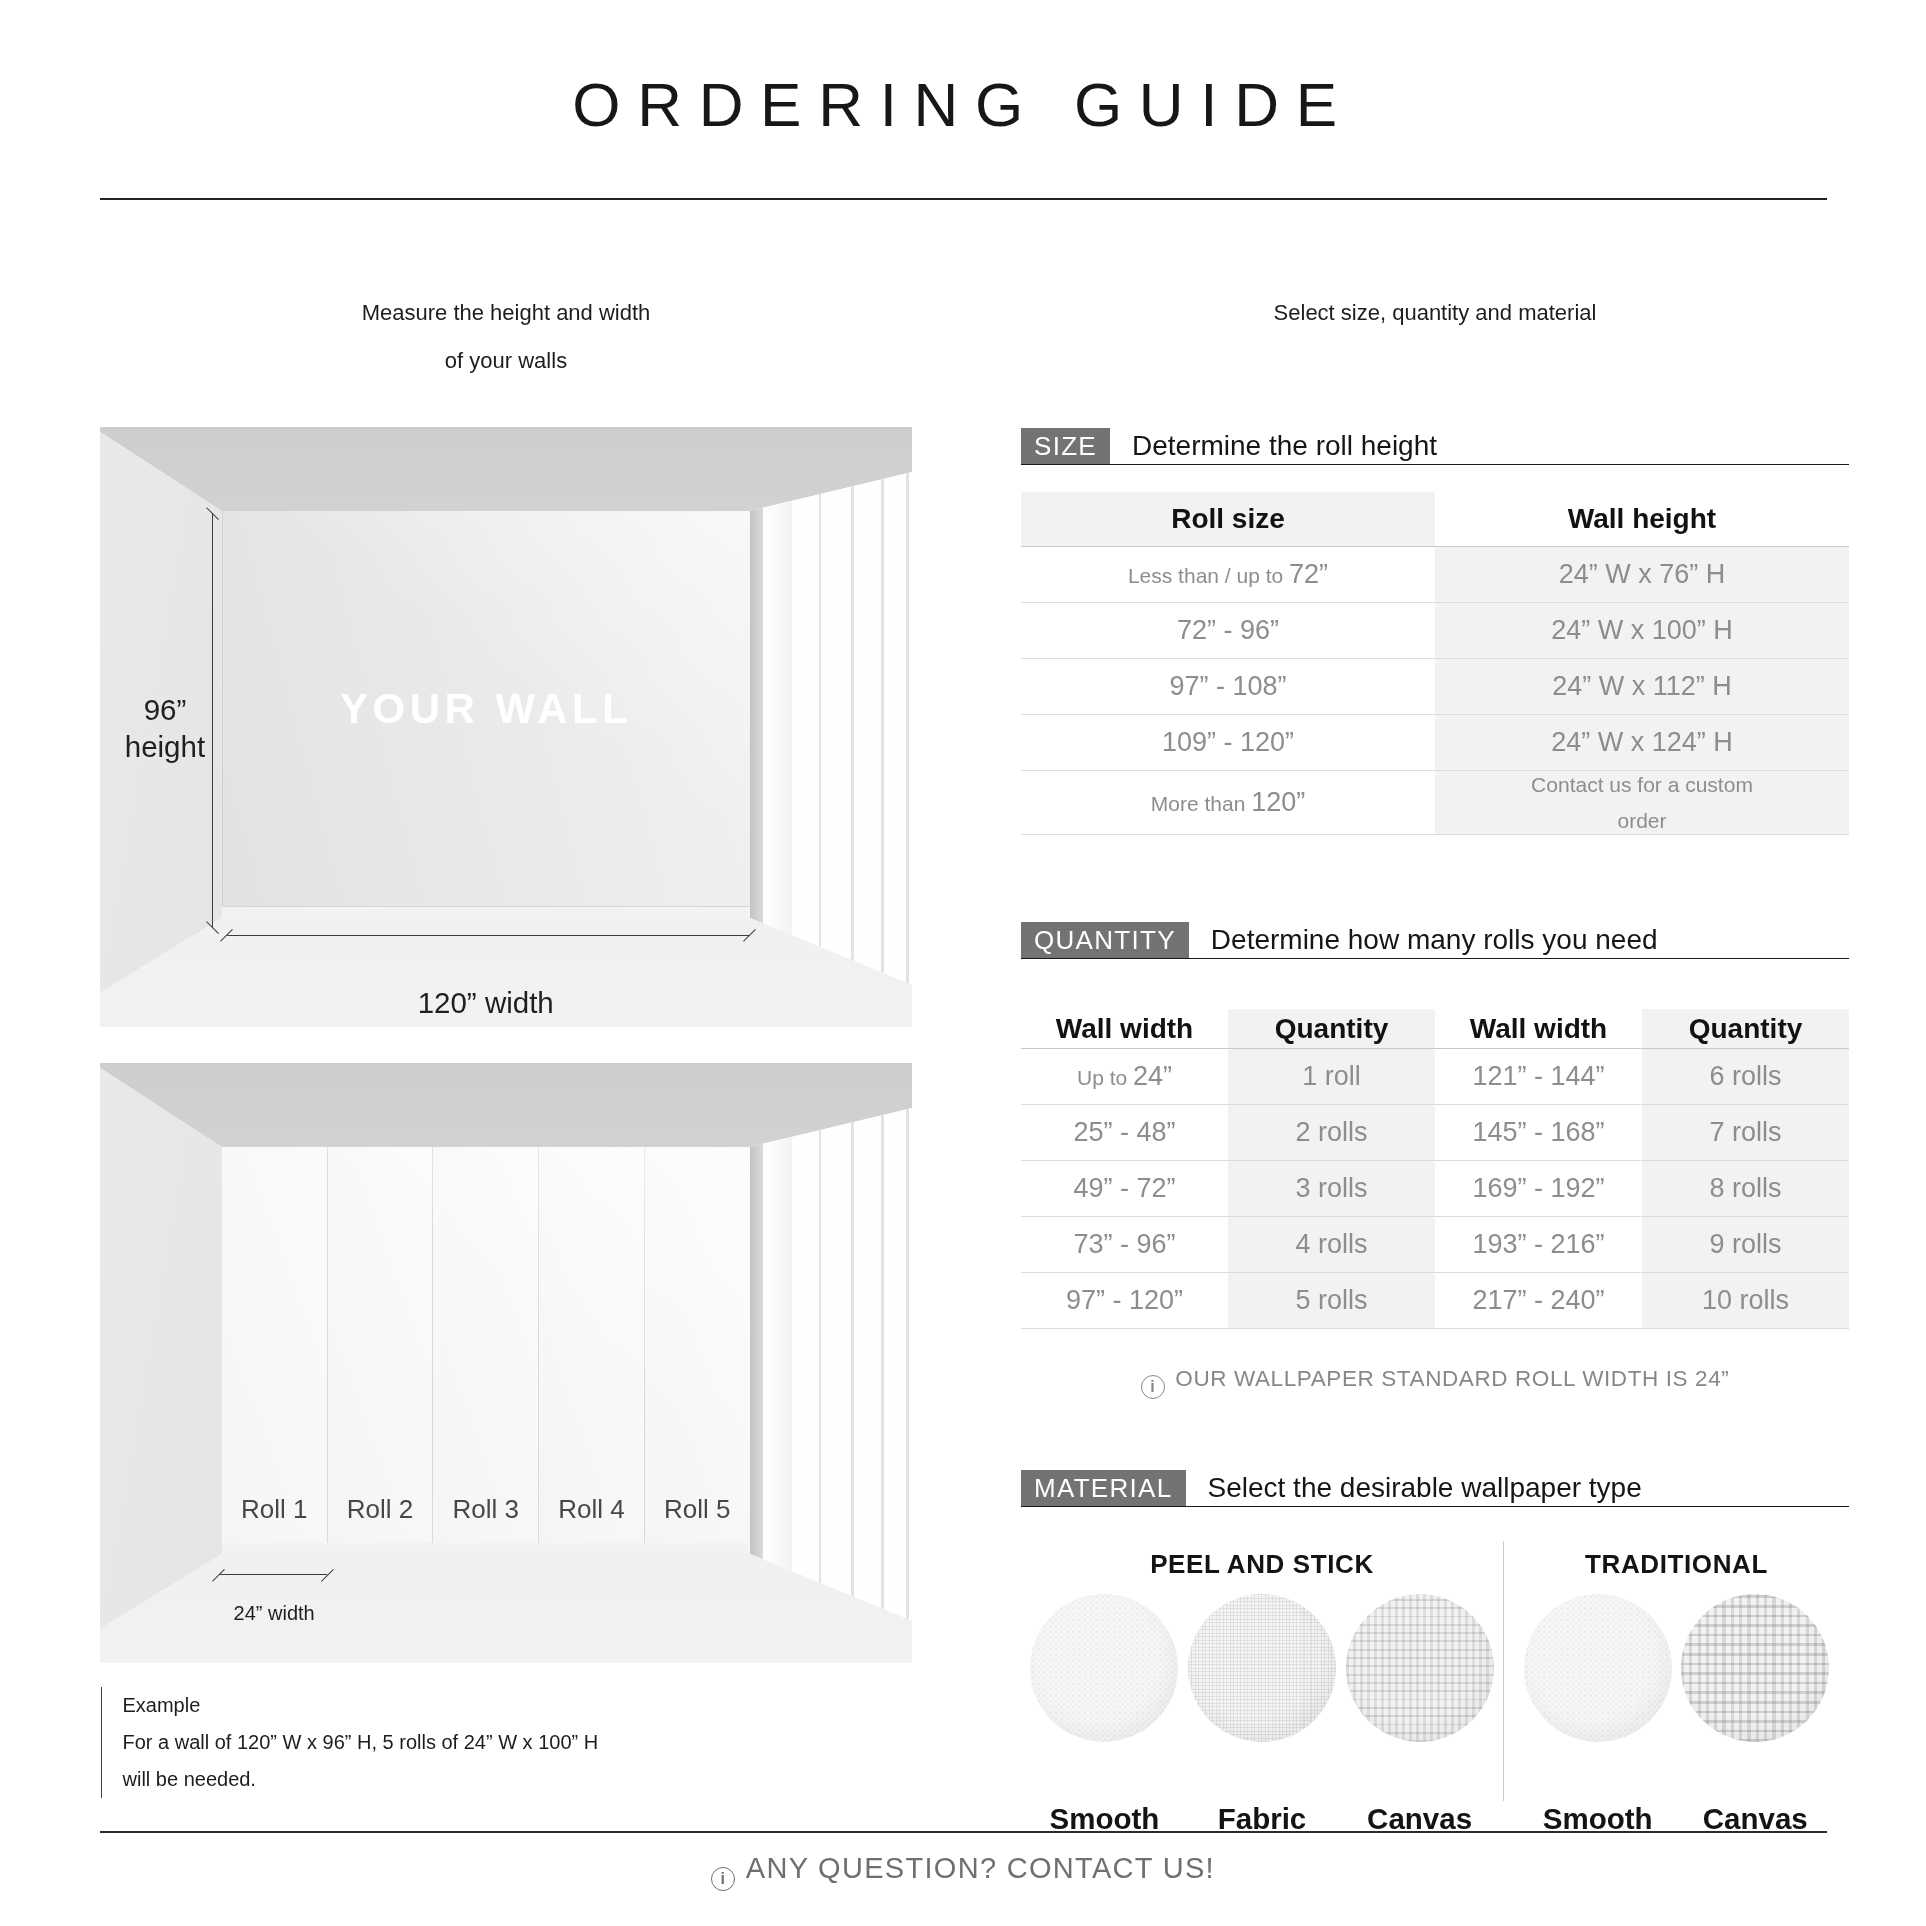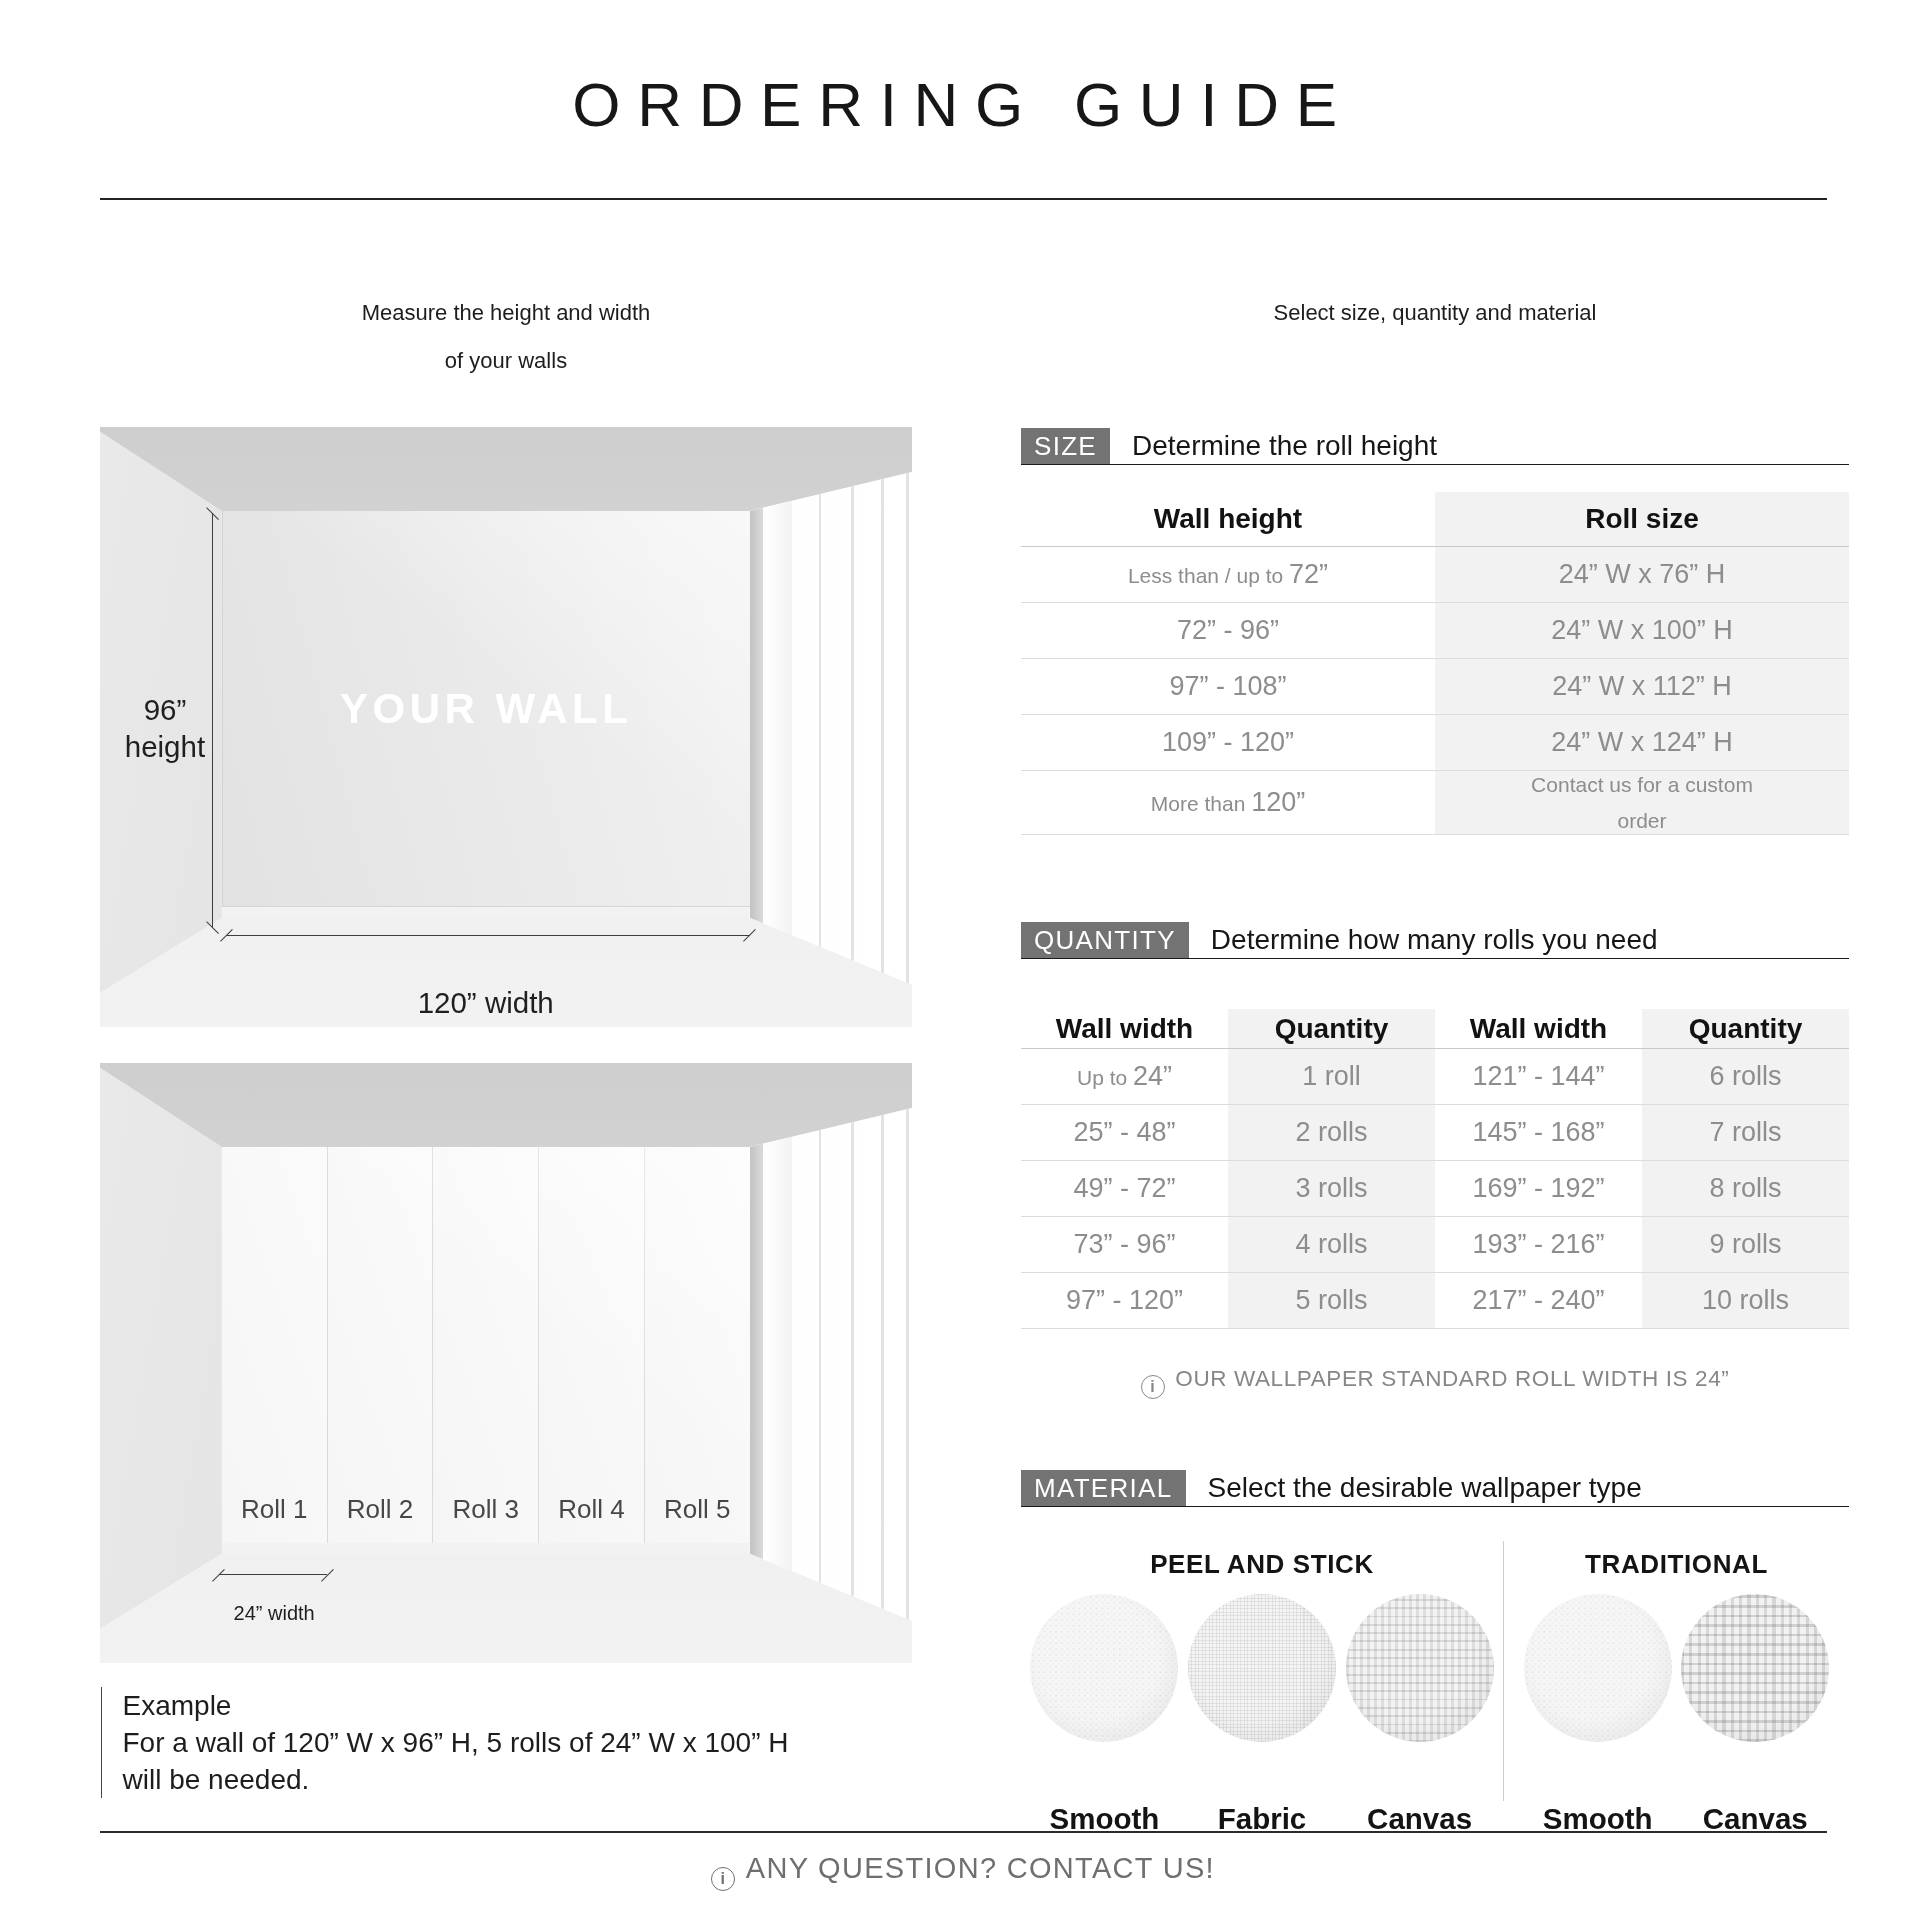--- a/index.html
+++ b/index.html
@@ -63,21 +63,21 @@
   .dim-h1 { left:15.6%; top:84.6%; width:64.4%; height:1.3px; }
   .dim-h2 { left:14.6%; top:85.2%; width:13.4%; height:1.3px; }
   .dim-label { position:absolute; text-align:center; font-size:29.5px; line-height:37px; color:#1f1f1f; }
   .hlab  { left:1.5%; top:44%; width:13%; }
   .wlab1 { left:15%;  top:92.8%; width:65%; }
   .wlab2 { left:13.2%; top:88.6%; width:16.5%; font-size:20px; }
 
   
   .example { position:absolute; left:101px; top:1687px; width:810px;
              border-left:1.9px solid #454545; padding-left:20.5px;
-             font-size:28px; line-height:37px; color:#1d1d1d; }
+             font-size:20px; line-height:37px; color:#1d1d1d; }
 
   
   .sec-head { position:absolute; left:1021px; width:828px; height:37px; display:flex;
               align-items:stretch; border-bottom:1.9px solid #1a1a1a; }
   .sh-size { top:428px; } .sh-qty { top:922px; } .sh-mat { top:1470px; }
   .badge { background:#737373; color:#ffffff; font-size:26px; letter-spacing:1.3px;
            display:flex; align-items:center; padding:0 13px; white-space:nowrap; }
   .sec-title { display:flex; align-items:center; margin-left:22px; font-size:28px;
                color:#161616; white-space:nowrap; }
 
@@ -213,22 +213,22 @@
     <div>Example</div>
     <div>For a wall of 120” W x 96” H, 5 rolls of 24” W x 100” H</div>
     <div>will be needed.</div>
   </div>
 
   <div class="sec-head sh-size">
     <div class="badge">SIZE</div>
     <div class="sec-title">Determine the roll height</div>
   </div>
   <div class="tbl size-tbl">
+    <div class="cell hcell gray">Roll size</div>
     <div class="cell hcell">Wall height</div>
-    <div class="cell hcell gray">Roll size</div>
 
     <div class="cell">
         <span>
       <span class="sm">Less than / up to </span><span>72”</span></span>
     </div>
     <div class="cell gray">24” W x 76” H</div>
 
     <div class="cell">
         <span>
       <span class="sm"></span><span>72” - 96”</span></span>

